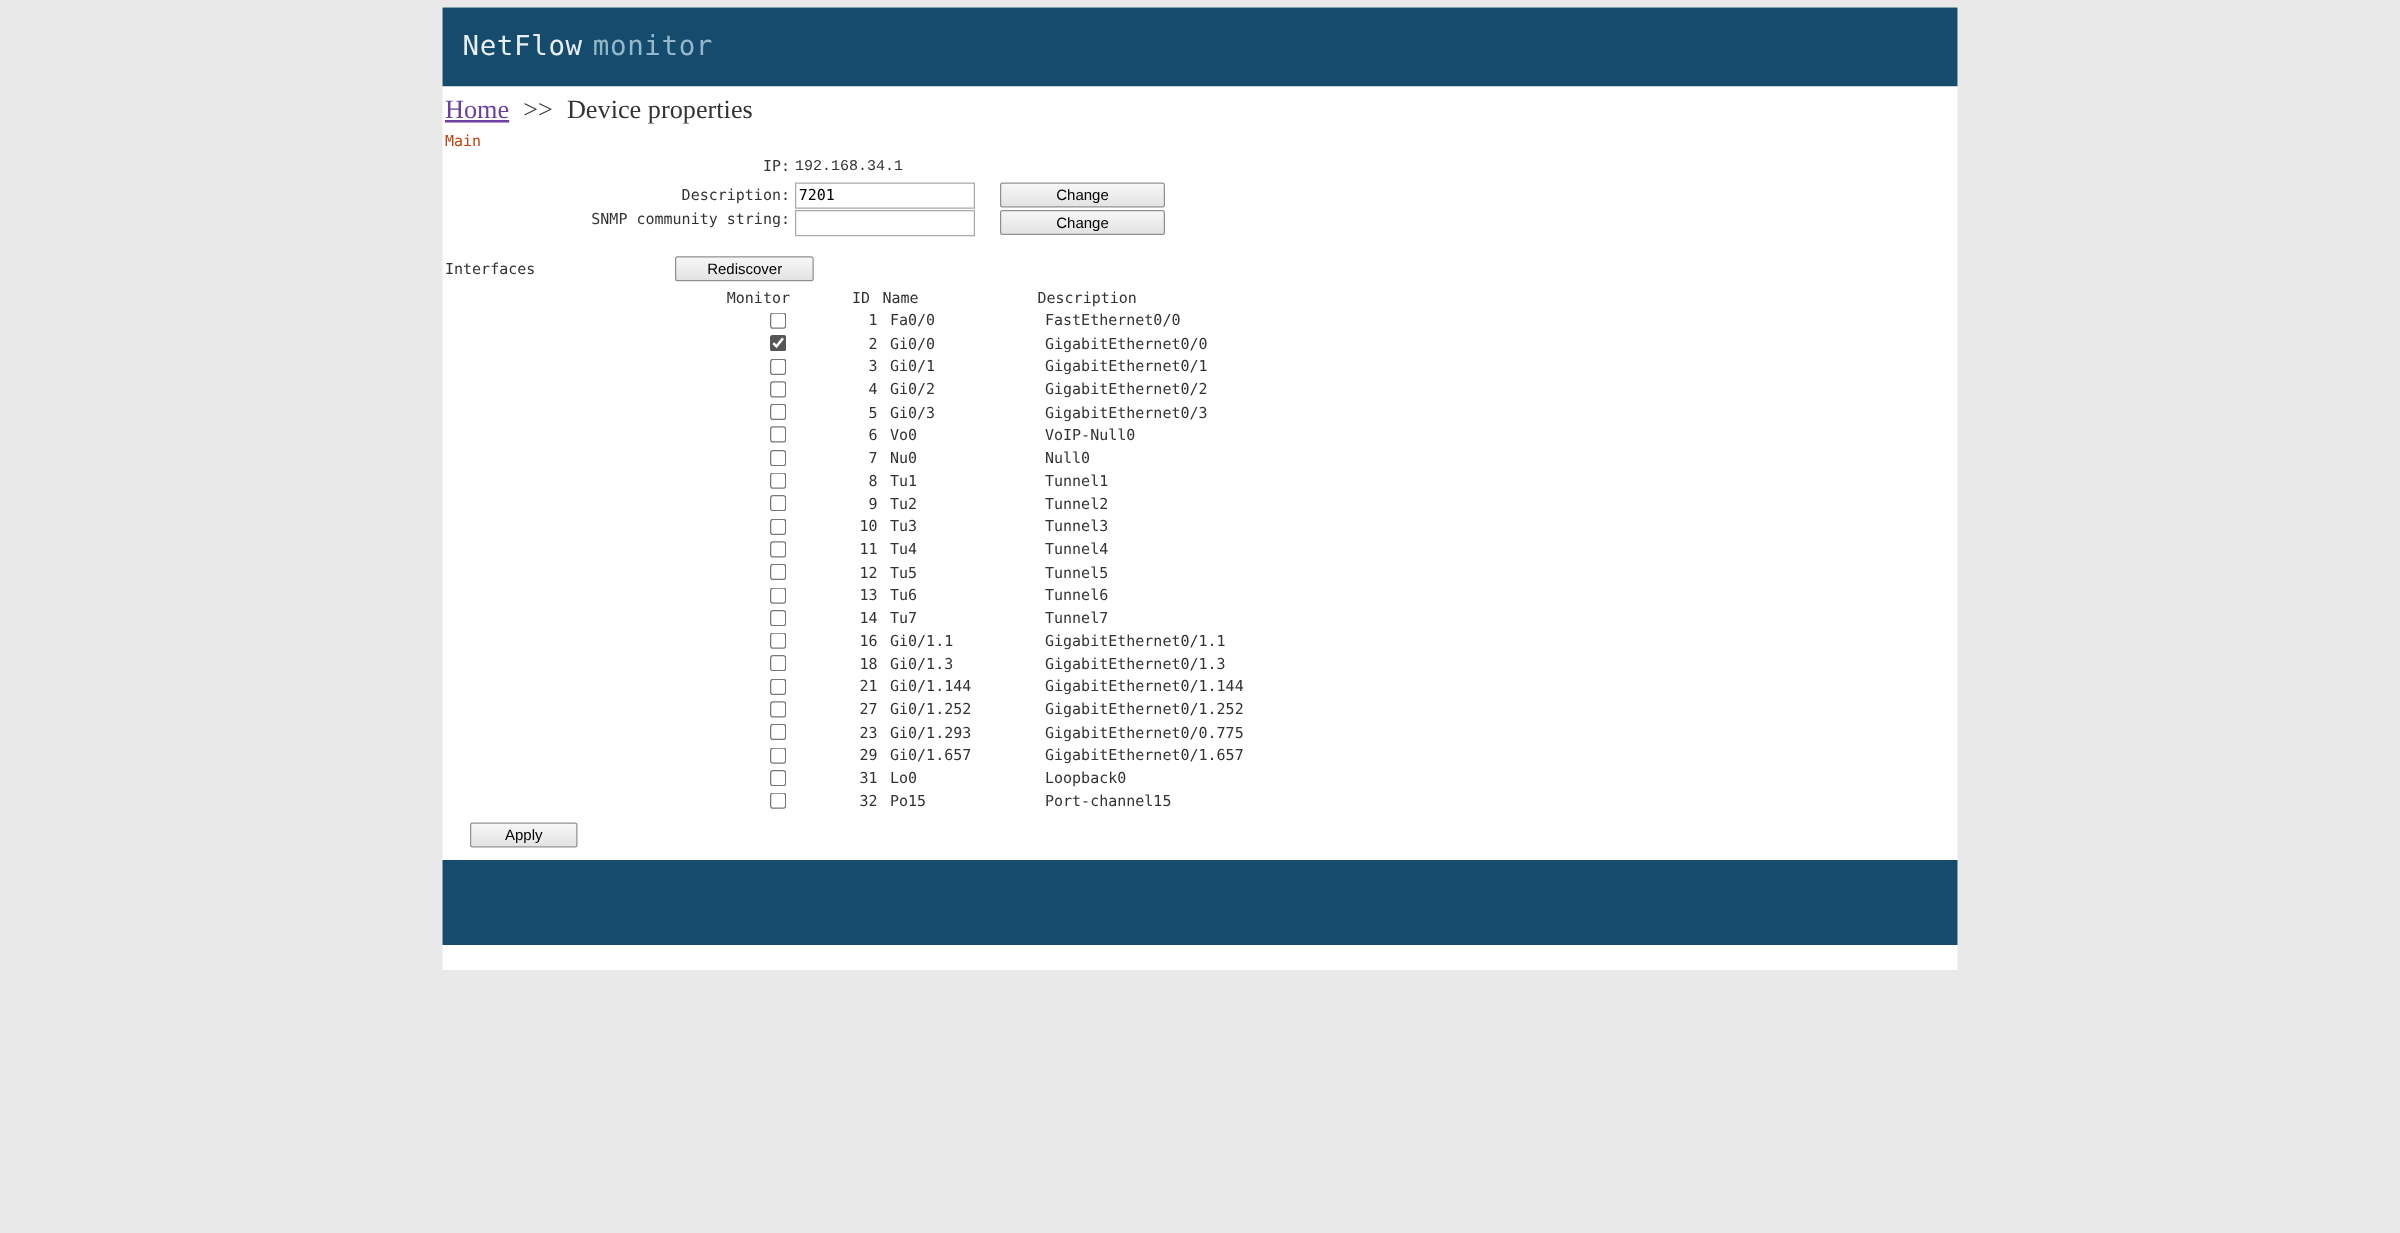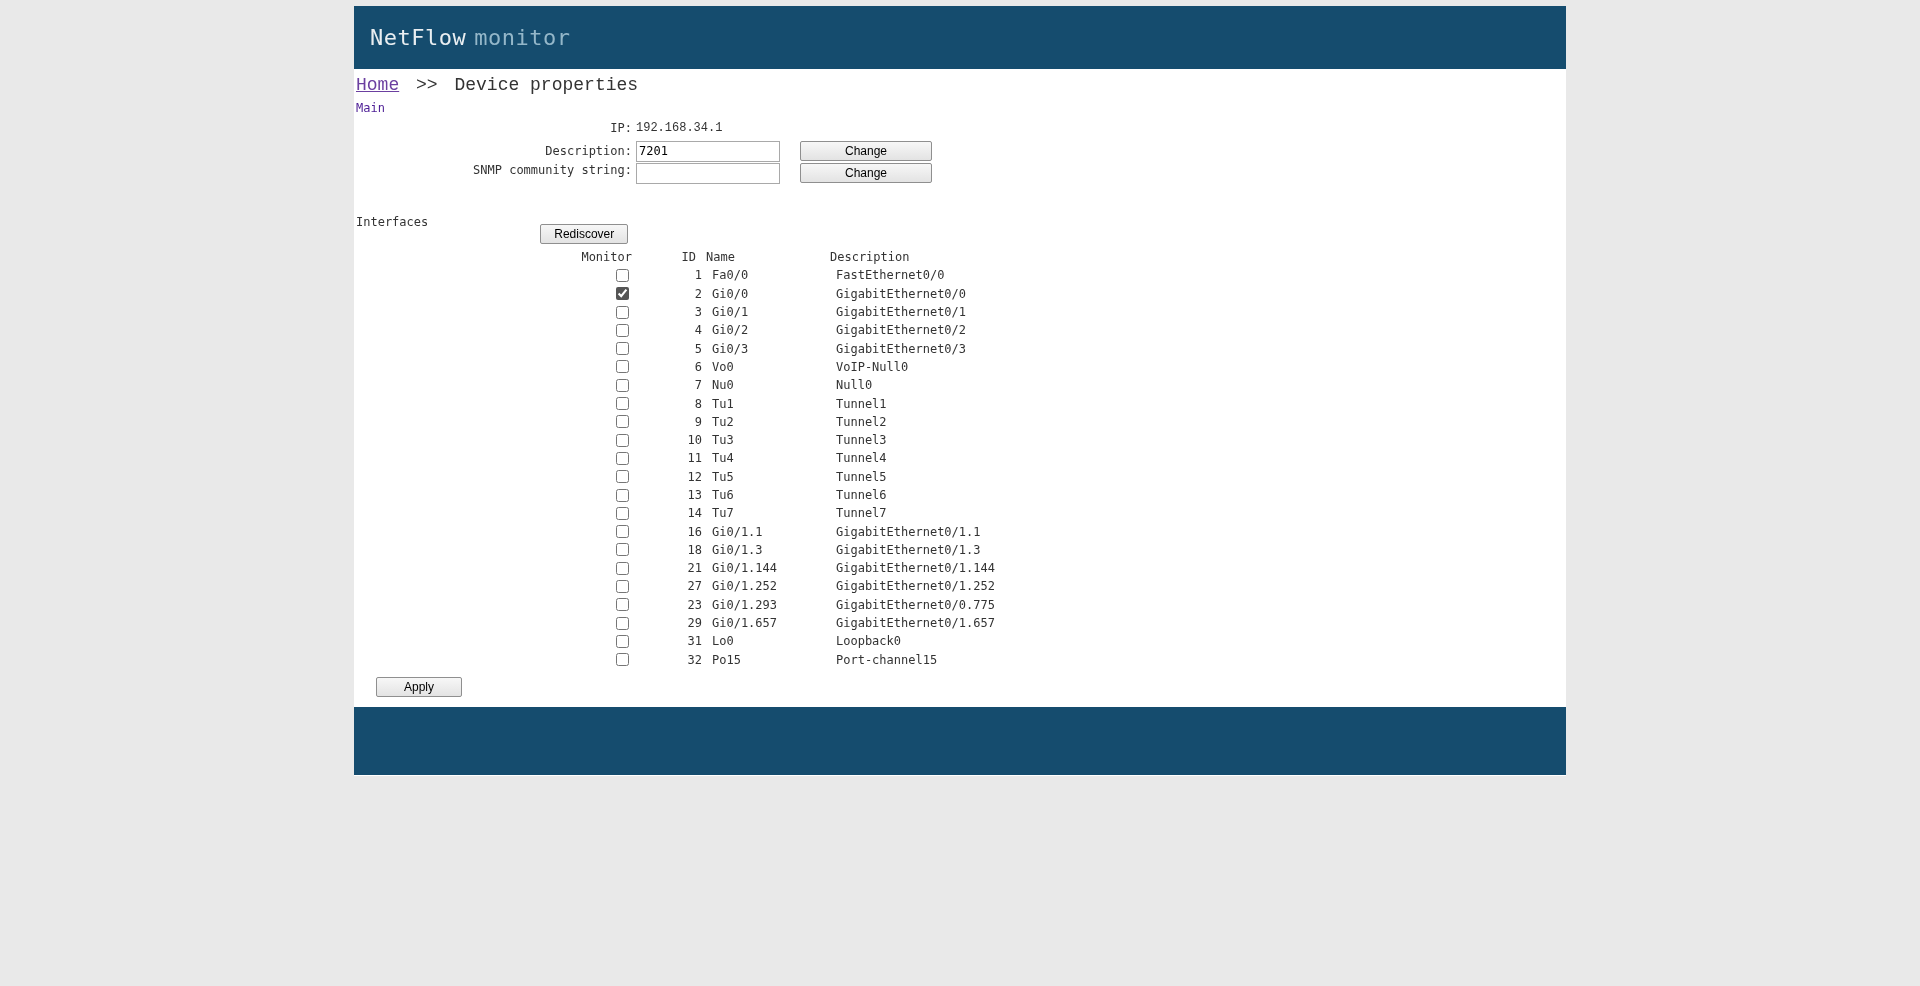--- a/index.html
+++ b/index.html
@@ -25,32 +25,32 @@
     align-items: center;
     padding-left: 16px;
     font-size: 22px;
     font-family: "DejaVu Sans Mono", monospace;
     letter-spacing: 0.5px;
   }
   .header .brand-a { color: #e9eef1; }
   .header .brand-b { color: #94b7c9; margin-left: 8px; }
   .breadcrumb {
     padding: 6px 2px 2px 2px;
-    font-size: 18px;
-    font-family: Liberation Mono, monospace;
+    font-size: 21px;
+    font-family: Liberation Serif, serif;
   }
   .breadcrumb a {
     color: #6b3fa0;
     text-decoration: underline;
   }
   .breadcrumb .sep { margin: 0 6px; color:#333; }
   .section-label {
     font-size: 12px;
     padding: 4px 0 2px 2px;
-    color: #4c1d95;
+    color: #c2410c;
   }
   .form-row {
     display: flex;
     align-items: center;
     height: 22px;
     margin-bottom: 1px;
     font-size: 12px;
   }
   .form-row.tall { height: 30px; align-items:flex-start; }
   .label-col {
@@ -76,21 +76,21 @@
   .btn {
     font-family: Arial, sans-serif;
     font-size: 12px;
     width: 132px;
     height: 20px;
     background: linear-gradient(#f7f7f7, #e3e3e3);
     border: 1px solid #8f8f8f;
     border-radius: 2px;
     cursor: pointer;
   }
-  .btn-small { width: 88px; margin-top: 24px; }
+  .btn-small { width: 111px; }
   .btn-apply { width: 86px; margin-left: 22px; }
   .change-col { margin-left: 14px; }
   .interfaces-hdr {
     display:flex;
     align-items:center;
     gap: 112px;
     padding: 6px 0 4px 2px;
     font-size:12px;
   }
   .if-table {

